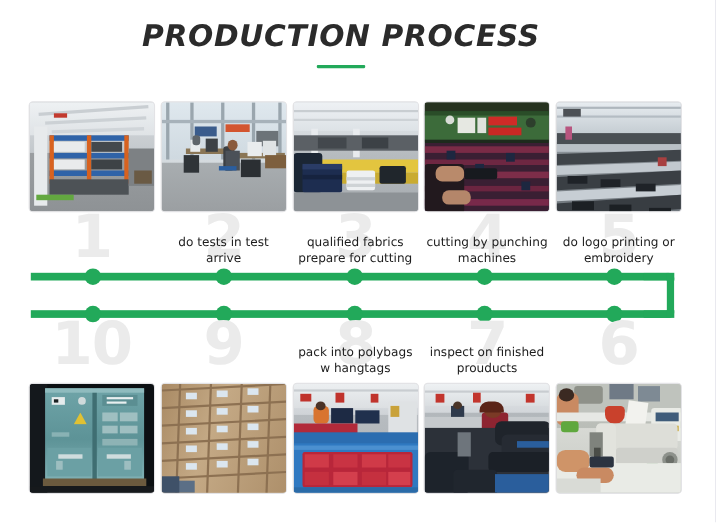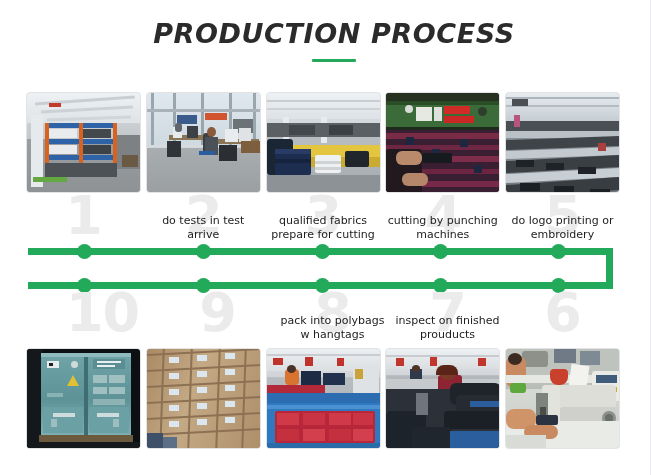--- a/index.html
+++ b/index.html
@@ -20,21 +20,20 @@
     box-sizing: border-box;
   }
 
   
   .title-block {
     position: absolute;
     left: 0;
     top: 18px;
     width: 620px;
     text-align: center;
-    margin-left: 24px;
   }
   .title-text {
     font-family: "DejaVu Sans", sans-serif;
     font-size: 27px;
     font-weight: bold;
     font-style: italic;
     letter-spacing: 0.6px;
     color: #2b2b2b;
     line-height: 32px;
     white-space: nowrap;
@@ -125,21 +124,21 @@
 
   
   .labels {
     position: absolute;
     left: 26px;
     width: 594px;
     display: flex;
     justify-content: space-between;
   }
   .labels.row1 { top: 6px; }
-  .labels.row2 { top: 104px; justify-content: flex-end; }
+  .labels.row2 { top: 104px; }
 
   .step {
     position: relative;
     width: 115px;
     text-align: center;
   }
   .step-num {
     position: absolute;
     left: 0;
     width: 100%;

